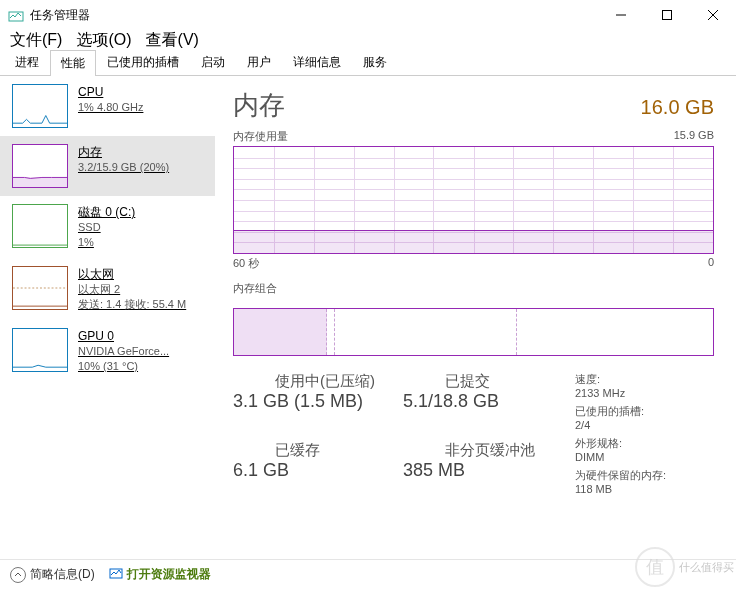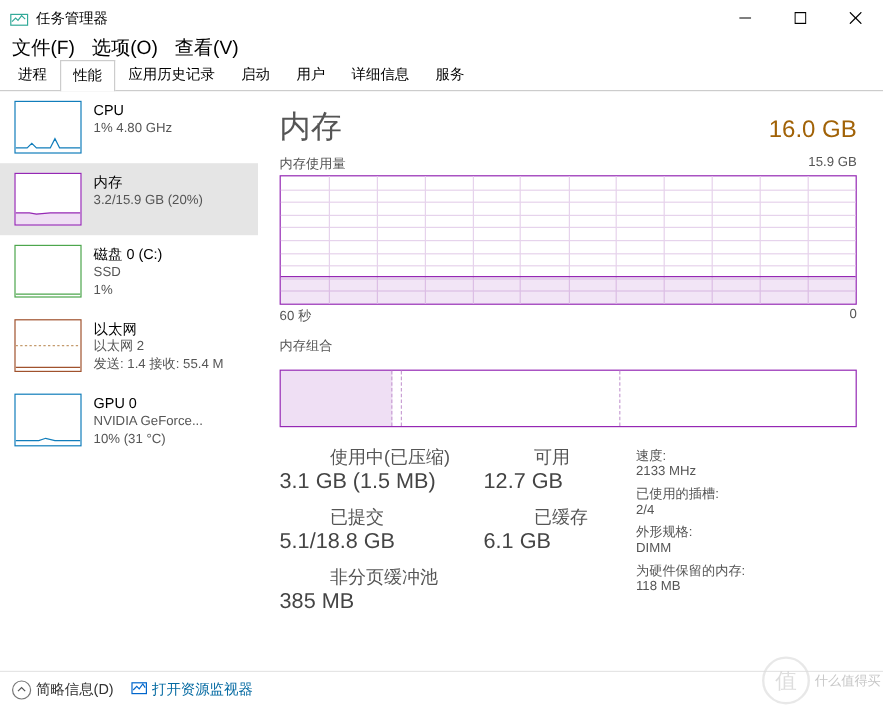--- a/index.html
+++ b/index.html
@@ -9,21 +9,21 @@
 .titlebar-title { flex: 1; font-size: 12px; }
 .winbtns { display: flex; }
 .winbtn { width: 46px; height: 30px; display: flex; align-items: center; justify-content: center; }
 .winbtn svg { width: 10px; height: 10px; }
 .menubar { height: 20px; display: flex; align-items: center; padding: 0 4px; gap: 2px; }
 .menuitem { padding: 2px 6px; font-size: 16px; }
 .tabbar { height: 26px; display: flex; align-items: flex-end; border-bottom: 1px solid #ccc; padding: 0 4px; }
 .tab { padding: 4px 10px; font-size: 12px; border: 1px solid transparent; border-bottom: none; position: relative; }
 .tab.active { border-color: #ccc; background: #fff; top: 1px; }
 .content { display: flex; height: calc(100% - 30px - 20px - 26px - 30px); }
-.sidebar { width: 215px; overflow: hidden; }
+.sidebar { width: 215px; overflow: hidden; text-decoration: underline; }
 .side-item { display: flex; padding: 8px 8px 8px 12px; gap: 10px; }
 .side-item.active { background: #e5e5e5; }
 .thumb { width: 56px; height: 44px; border: 1px solid #117dbb; background: #fff; position: relative; flex-shrink: 0; }
 .thumb.mem { border-color: #9528b4; }
 .thumb.disk { border-color: #4ca64c; }
 .thumb.eth { border-color: #a0522d; }
 .thumb.gpu { border-color: #117dbb; }
 .thumb svg { width: 100%; height: 100%; }
 .side-text { font-size: 12px; line-height: 1.35; }
 .side-title { color: #000; }
@@ -45,21 +45,21 @@
 .comp-fill { background: rgba(149,40,180,0.15); }
 .stats { display: flex; gap: 40px; }
 .stats-left { display: grid; grid-template-columns: auto auto; column-gap: 28px; row-gap: 10px; }
 .stat-label { font-size: 15px; color: #555; margin-left: 42px; }
 .stat-val { font-size: 18px; color: #444; }
 .stats-right { font-size: 11px; color: #555; }
 .stats-right .row { display: flex; margin-bottom: 5px; flex-direction: column; }
 .stats-right .k { width: 100px; }
 .bottombar { position: absolute; bottom: 0; left: 0; right: 0; height: 30px; display: flex; align-items: center; padding: 0 10px; gap: 14px; border-top: 1px solid #e5e5e5; font-size: 12px; }
 .bb-item { display: flex; align-items: center; gap: 4px; color: #333; }
-.bb-link { color: #0369a1; }
+.bb-link { color: #4d7c0f; font-weight: bold; }
 .chevron-circle { width: 16px; height: 16px; border: 1px solid #777; border-radius: 50%; display: flex; align-items: center; justify-content: center; }
 .watermark { position: absolute; right: 2px; bottom: 2px; opacity: 0.65; font-size: 11px; color: #aaa; display: flex; align-items: center; gap: 4px; pointer-events: none; }
 .watermark .wm-circle { width: 40px; height: 40px; border-radius: 50%; border: 2px solid #ddd; display: flex; align-items: center; justify-content: center; font-size: 18px; color: #ccc; }
 </style>
 </head>
 <body>
 
 <div class="titlebar">
   <span class="titlebar-icon">
     <svg viewBox="0 0 16 16">
@@ -90,21 +90,21 @@
 
 <div class="menubar">
   <div class="menuitem">文件(F)</div>
   <div class="menuitem">选项(O)</div>
   <div class="menuitem">查看(V)</div>
 </div>
 
 <div class="tabbar">
   <div class="tab">进程</div>
   <div class="tab active">性能</div>
-  <div class="tab">应用历史记录</div>
+  <div class="tab">已使用的插槽</div>
   <div class="tab">启动</div>
   <div class="tab">用户</div>
   <div class="tab">详细信息</div>
   <div class="tab">服务</div>
 </div>
 
 <div class="content">
   <div class="sidebar">
 
     <div class="side-item">
@@ -221,24 +221,20 @@
       <div class="comp-seg" style="width:41%"></div>
     </div>
 
     <div class="stats">
       <div class="stats-left">
         <div>
           <div class="stat-label">使用中(已压缩)</div>
           <div class="stat-val">3.1 GB (1.5 MB)</div>
         </div>
         <div>
-          <div class="stat-label">可用</div>
-          <div class="stat-val">12.7 GB</div>
-        </div>
-        <div>
           <div class="stat-label">已提交</div>
           <div class="stat-val">5.1/18.8 GB</div>
         </div>
         <div>
           <div class="stat-label">已缓存</div>
           <div class="stat-val">6.1 GB</div>
         </div>
         <div>
           <div class="stat-label">非分页缓冲池</div>
           <div class="stat-val">385 MB</div>

